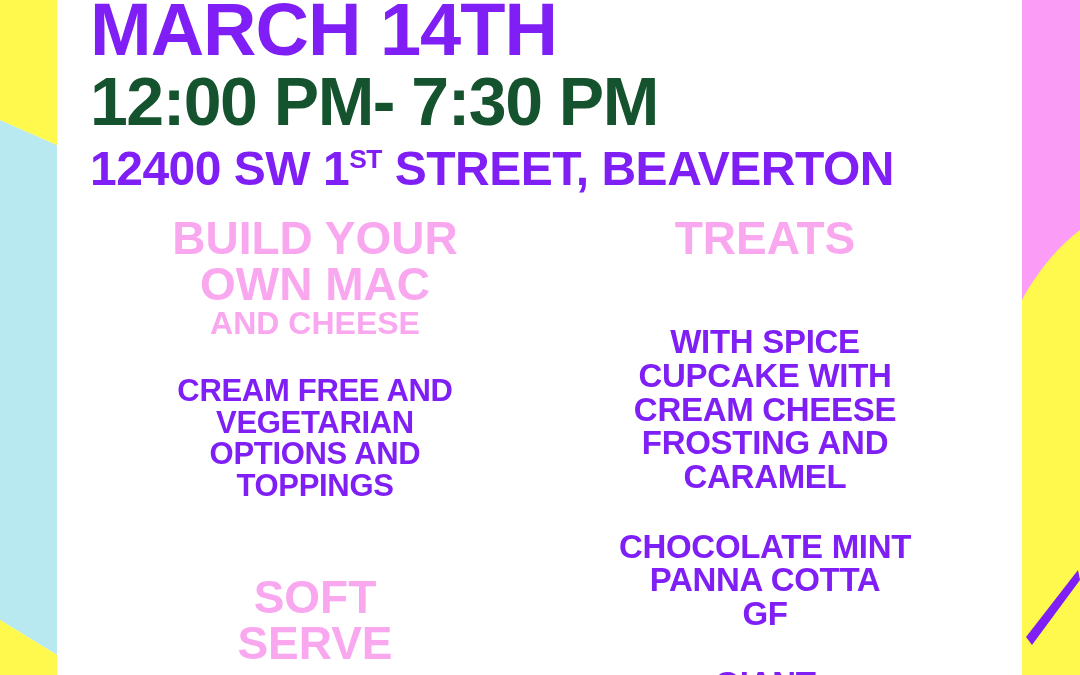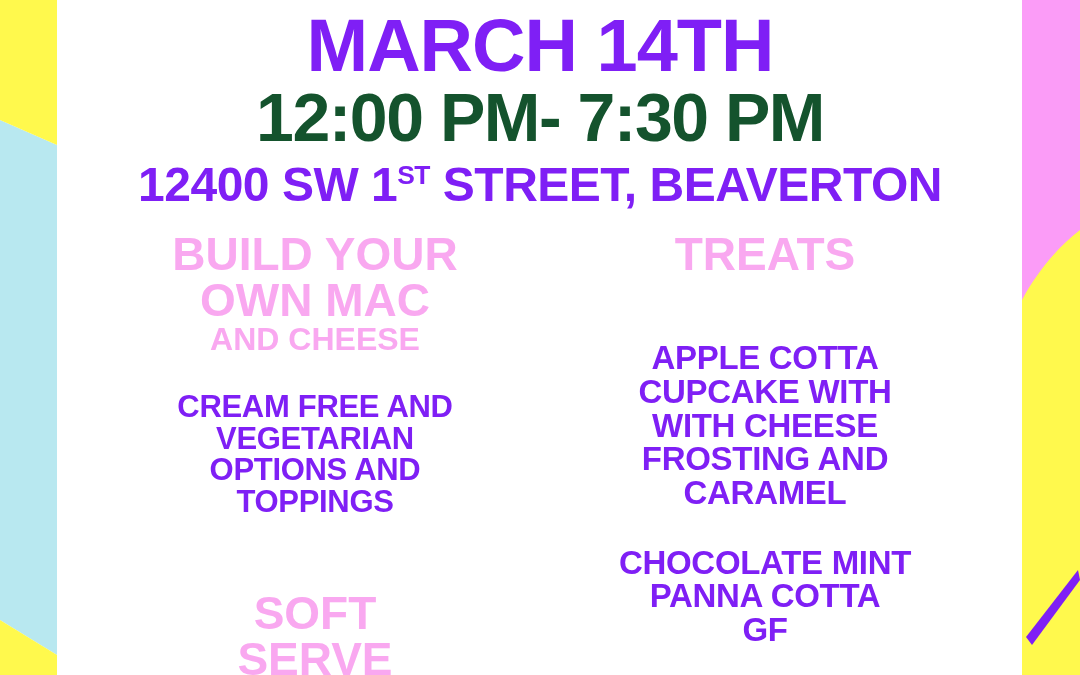--- a/index.html
+++ b/index.html
@@ -37,22 +37,22 @@
   
   .content {
     position: absolute;
     left: 90px;
     top: 0;
     width: 900px;
     height: 675px;
   }
 
   .header-block {
-    text-align: center;
-    padding-top: 16px;
+    text-align: left;
+    padding-top: 0;
   }
 
   .title-date {
     color: #7f1ff5;
     font-weight: 800;
     font-size: 74px;
     line-height: 0.82;
     letter-spacing: -1px;
     margin: 0;
     padding-top: 0;
@@ -167,23 +167,23 @@
 
         <div class="heading-pink">SOFT</div>
         <div class="heading-pink">SERVE</div>
       </div>
 
       <div class="col">
         <div class="heading-pink">TREATS</div>
 
         <div class="spacer-64"></div>
 
-        <div class="body-purple big">APPLE COTTA</div>
+        <div class="body-purple big">WITH SPICE</div>
         <div class="body-purple big">CUPCAKE WITH</div>
-        <div class="body-purple big">WITH CHEESE</div>
+        <div class="body-purple big">CREAM CHEESE</div>
         <div class="body-purple big">FROSTING AND</div>
         <div class="body-purple big">CARAMEL</div>
 
         <div class="spacer-36"></div>
 
         <div class="body-purple big">CHOCOLATE MINT</div>
         <div class="body-purple big">PANNA COTTA</div>
         <div class="body-purple big">GF</div>
 
         <div class="spacer-36"></div>

